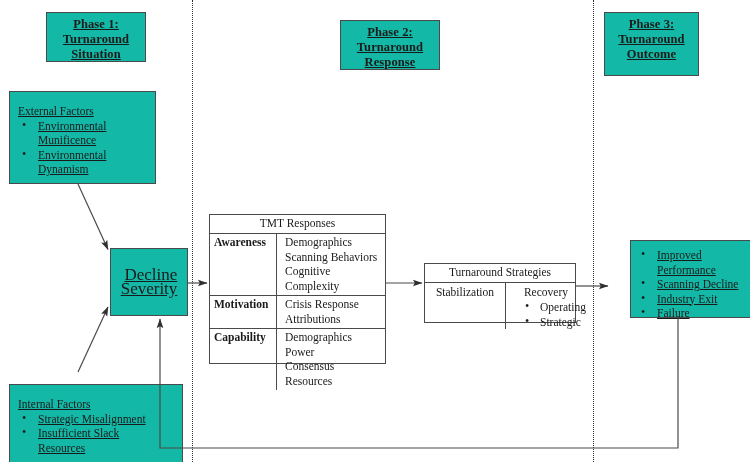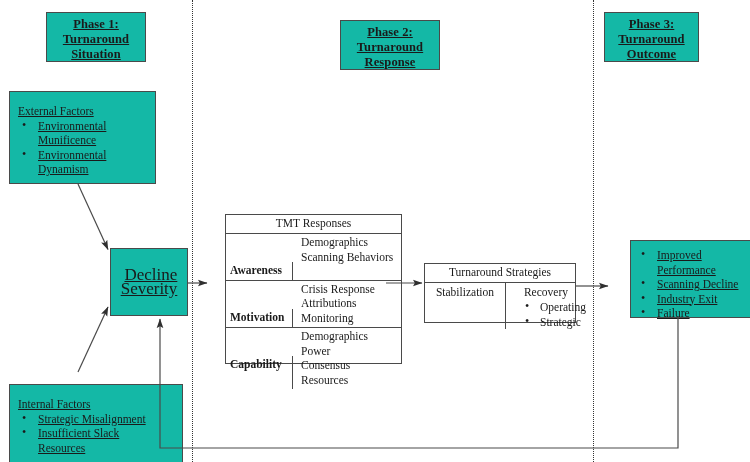--- a/index.html
+++ b/index.html
@@ -96,21 +96,20 @@
   .trow.last { border-bottom: none; }
   .tcat {
     box-sizing: border-box;
     width: 67px;
     flex: 0 0 67px;
     border-right: 1.2px solid #4a4a4a;
     font-weight: bold;
     font-size: 11.5px;
     line-height: 14.5px;
     padding: 1px 3px 2px 4px;
-    margin-top: 28px;
   }
   .titems {
     box-sizing: border-box;
     flex: 1 1 auto;
     font-size: 11.5px;
     line-height: 14.5px;
     padding: 1px 3px 2px 8px;
   }
 
   
@@ -166,21 +165,21 @@
     <div>Turnaround</div>
     <div>Situation</div>
   </div>
 
   <div class="box phase-header" style="left:340px; top:20px; width:100px; height:50px;">
     <div>Phase 2:</div>
     <div>Turnaround</div>
     <div>Response</div>
   </div>
 
-  <div class="box phase-header" style="left:604px; top:12px; width:95px; height:50px;">
+  <div class="box phase-header" style="left:604px; top:12px; width:95px; height:64px;">
     <div>Phase 3:</div>
     <div>Turnaround</div>
     <div>Outcome</div>
   </div>
 
   <div class="box plainbox" style="left:9px; top:91px; width:147px; height:93px; padding:12px 6px 0 8px;">
     <div class="lead">External Factors</div>
     <ul class="bul">
       <li>
         <span>Environmental</span><br>
@@ -206,37 +205,37 @@
     </ul>
   </div>
 
   <div class="box centerbox" style="left:110px; top:248px; width:78px; height:68px;">
     <div>
       <div>Decline</div>
       <div>Severity</div>
     </div>
   </div>
 
-  <div class="tbl" style="left:225px; top:214px; width:177px; height:150px;">
+  <div class="tbl" style="left:209px; top:214px; width:177px; height:150px;">
     <div class="tbl-title">TMT Responses</div>
 
     <div class="trow">
       <div class="tcat">Awareness</div>
       <div class="titems">
         <div>Demographics</div>
         <div>Scanning Behaviors</div>
+        <div>Cognitive Complexity</div>
       </div>
     </div>
 
     <div class="trow">
       <div class="tcat">Motivation</div>
       <div class="titems">
         <div>Crisis Response</div>
         <div>Attributions</div>
-        <div>Monitoring</div>
       </div>
     </div>
 
     <div class="trow last">
       <div class="tcat">Capability</div>
       <div class="titems">
         <div>Demographics</div>
         <div>Power</div>
         <div>Consensus</div>
         <div>Resources</div>

